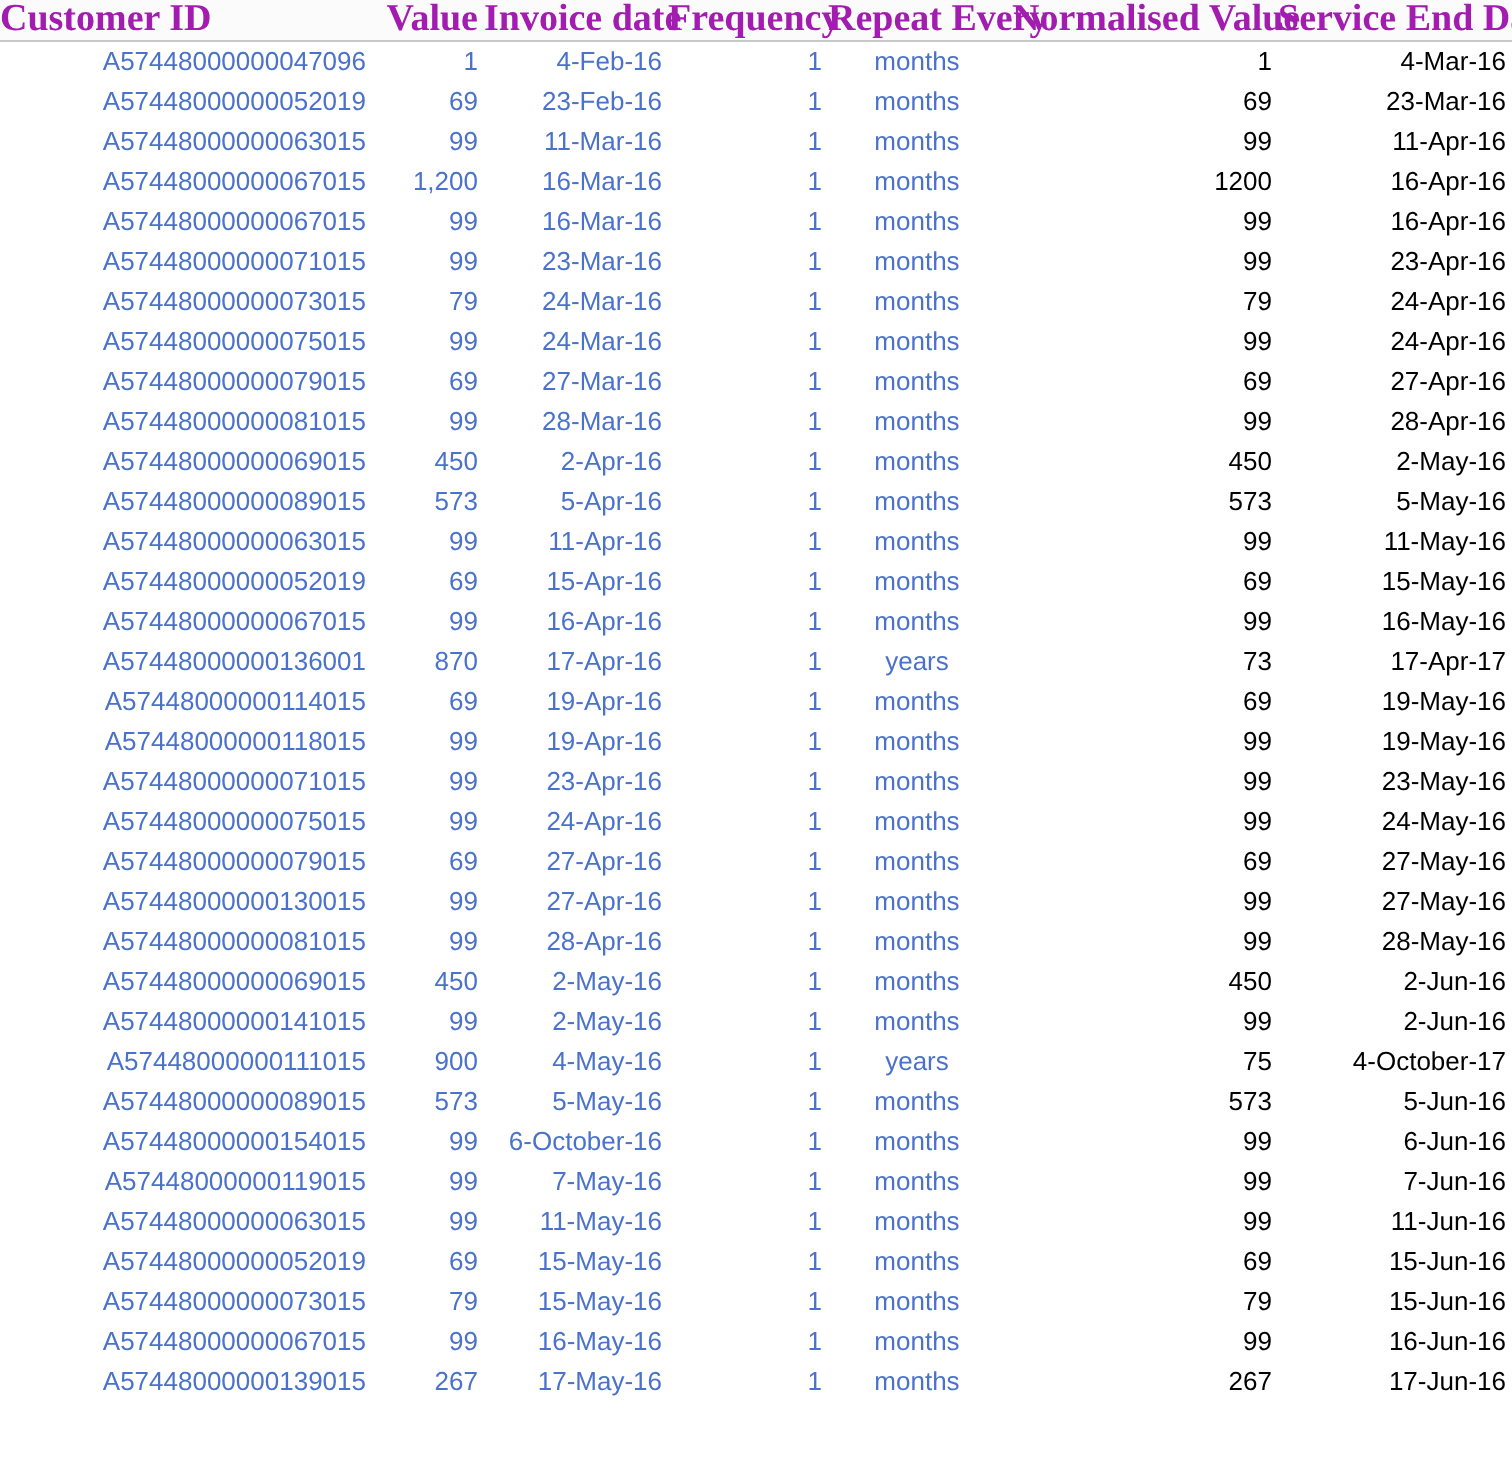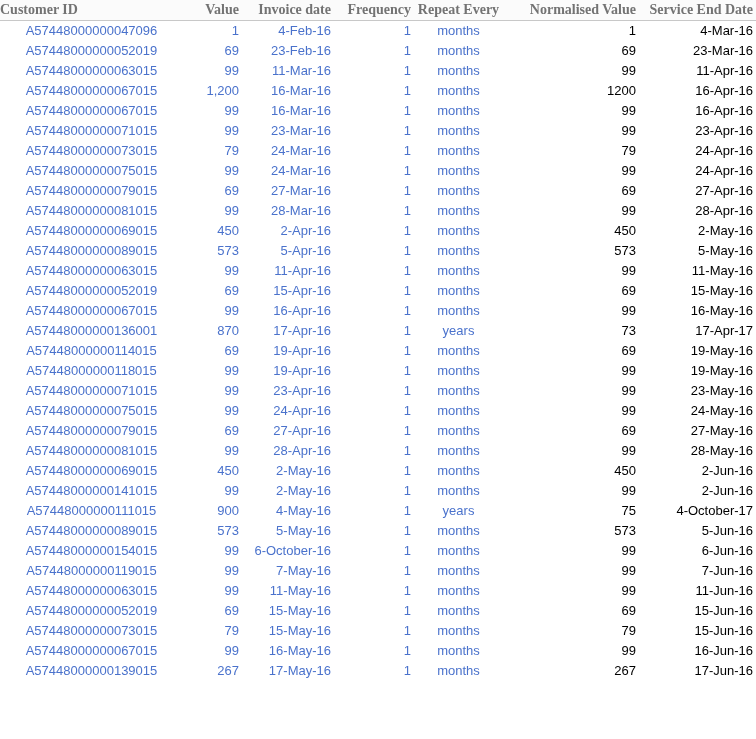--- a/index.html
+++ b/index.html
@@ -16,22 +16,22 @@
     -webkit-font-smoothing: antialiased;
   }
   #grid {
     width: 756px;
     border-collapse: collapse;
     table-layout: fixed;
   }
   #grid thead th {
     font-family: "Liberation Serif", "DejaVu Serif", serif;
     font-weight: bold;
-    font-size: 14px;
-    color: #737373;
+    font-size: 19px;
+    color: #a21caf;
     background: #fbfbfb;
     height: 20px;
     line-height: 20px;
     padding: 0 3px 0 0;
     border-bottom: 1px solid #c8c8c8;
     white-space: nowrap;
     vertical-align: middle;
   }
   #grid tbody td {
     font-size: 13px;
@@ -46,21 +46,21 @@
   
   .c-cust  { width: 186px; }
   .c-val   { width: 56px;  }
   .c-inv   { width: 92px;  }
   .c-freq  { width: 80px;  }
   .c-rep   { width: 92px;  }
   .c-norm  { width: 133px; }
   .c-end   { width: 117px; }
 
   
-  .ta-l { text-align: center;   padding-left: 2px; padding-right: 0; }
+  .ta-l { text-align: right;   padding-left: 2px; padding-right: 0; }
   .ta-r { text-align: right;  }
   .ta-c { text-align: center; }
 
   
   .blue  { color: #4a72cc; }
   .black { color: #000000; }
 
   .h-left   { text-align: left; padding-left: 2px; }
   .h-right  { text-align: right; margin-top: 48px; }
   .h-center { text-align: center; }
@@ -273,20 +273,29 @@
       <tr>
         <td class="ta-l blue">A57448000000079015</td>
         <td class="ta-r blue">69</td>
         <td class="ta-r blue">27-Apr-16</td>
         <td class="ta-r blue">1</td>
         <td class="ta-c blue">months</td>
         <td class="ta-r black">69</td>
         <td class="ta-r black">27-May-16</td>
       </tr>
       <tr>
+        <td class="ta-l blue">A57448000000130015</td>
+        <td class="ta-r blue">99</td>
+        <td class="ta-r blue">27-Apr-16</td>
+        <td class="ta-r blue">1</td>
+        <td class="ta-c blue">months</td>
+        <td class="ta-r black">99</td>
+        <td class="ta-r black">27-May-16</td>
+      </tr>
+      <tr>
         <td class="ta-l blue">A57448000000081015</td>
         <td class="ta-r blue">99</td>
         <td class="ta-r blue">28-Apr-16</td>
         <td class="ta-r blue">1</td>
         <td class="ta-c blue">months</td>
         <td class="ta-r black">99</td>
         <td class="ta-r black">28-May-16</td>
       </tr>
       <tr>
         <td class="ta-l blue">A57448000000069015</td>

